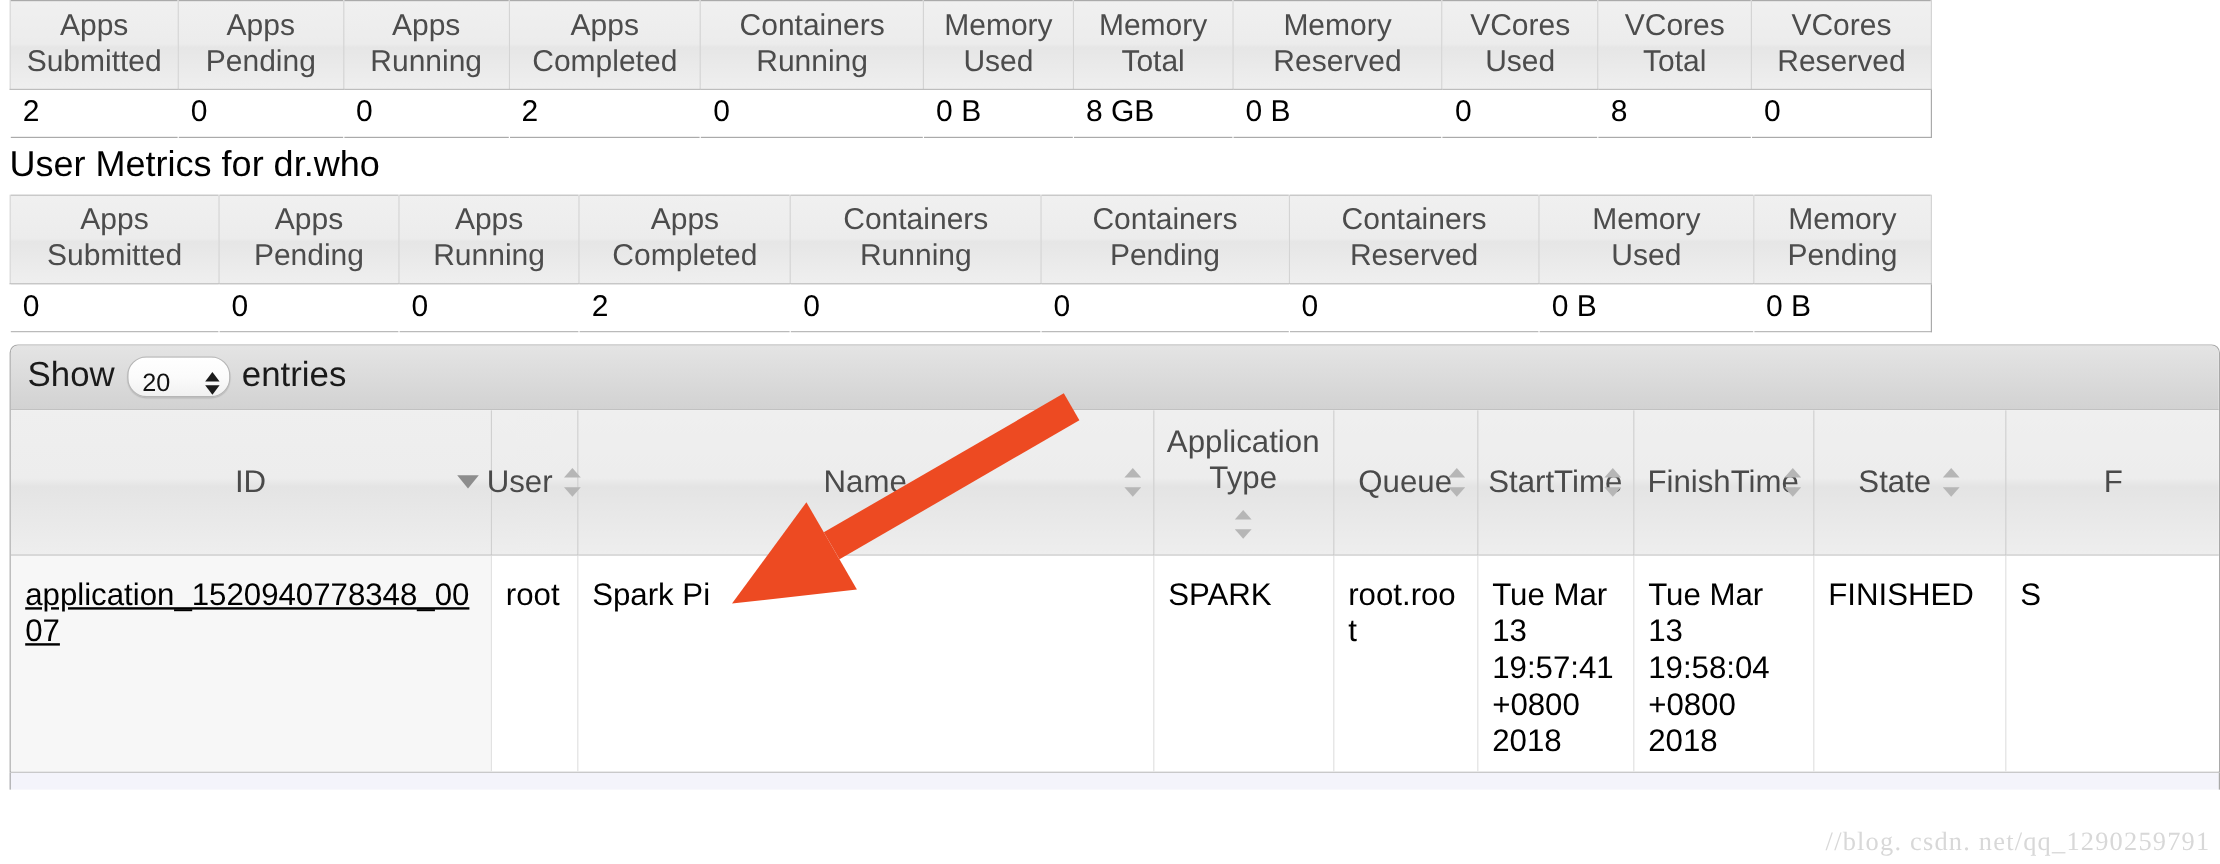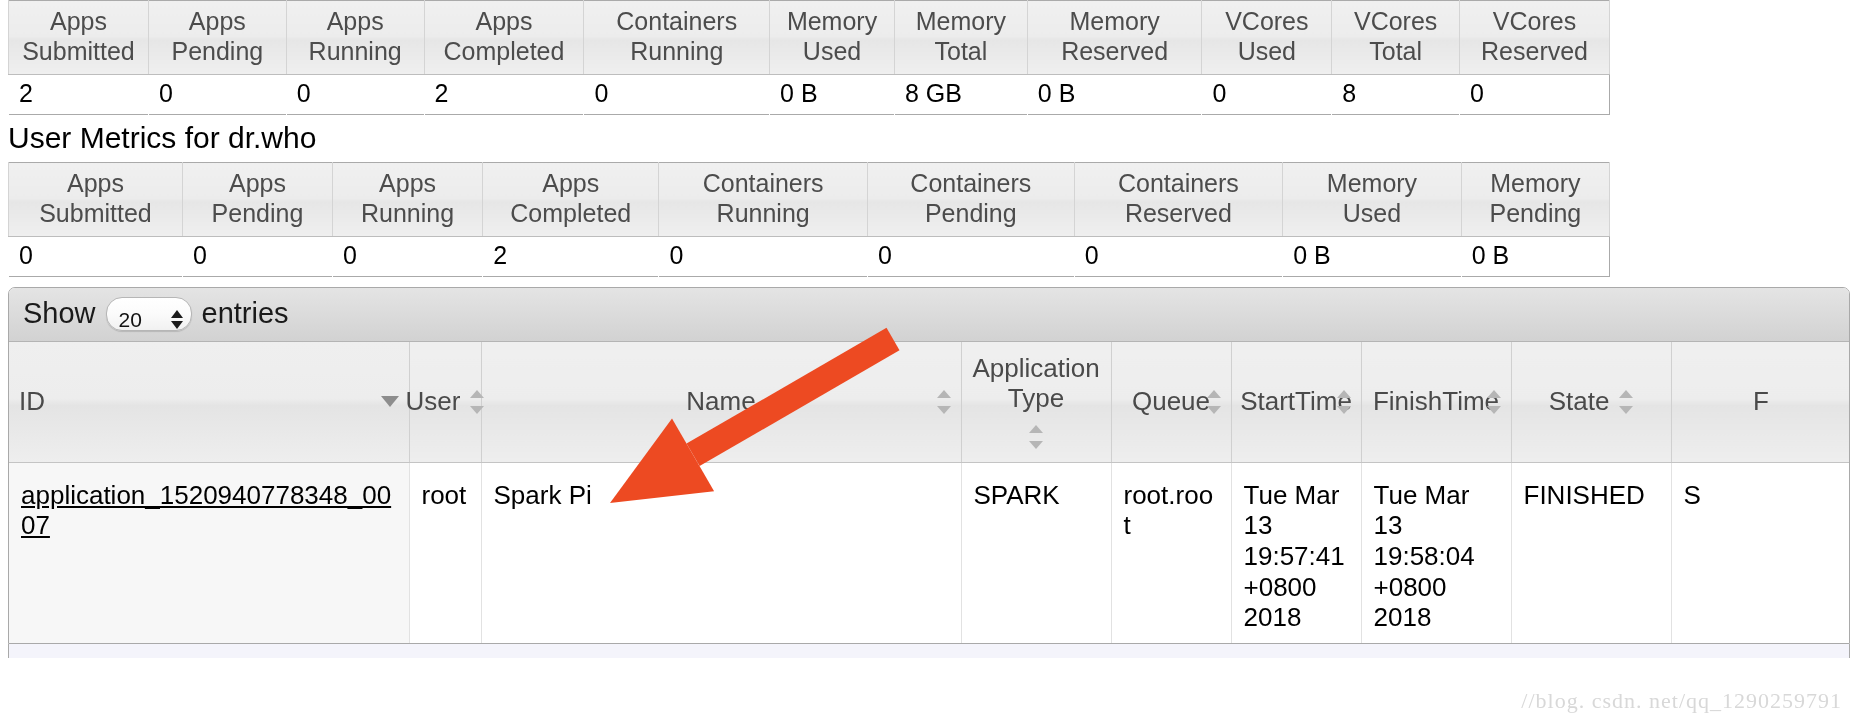--- a/index.html
+++ b/index.html
@@ -164,21 +164,21 @@
   .sort-both::before { top: 1px;  border-bottom: 8px solid #b6b6b6; }
   .sort-both::after  { bottom: 1px; border-top: 8px solid #b6b6b6; }
   .sort-desc {
     display: inline-block;
     width: 0; height: 0;
     border-left: 9px solid transparent;
     border-right: 9px solid transparent;
     border-top: 11px solid #8d8d8d;
     flex: 0 0 auto;
   }
-  .th-id .th-inner { justify-content: flex-start; position: relative; }
+  .th-id .th-inner { justify-content: center; position: relative; }
   .th-id .sort-desc { position: absolute; right: 0; }
   .th-name .th-inner { position: relative; }
   .th-name .sort-both { position: absolute; right: 0; }
   .th-queue .th-inner, .th-start .th-inner, .th-finish .th-inner { position: relative; }
   .th-queue .sort-both, .th-start .sort-both, .th-finish .sort-both { position: absolute; right: 0; }
 
   table.apps tbody td {
     font-size: 26px;
     color: #000;
     border-right: 1px solid #e2e2e2;

